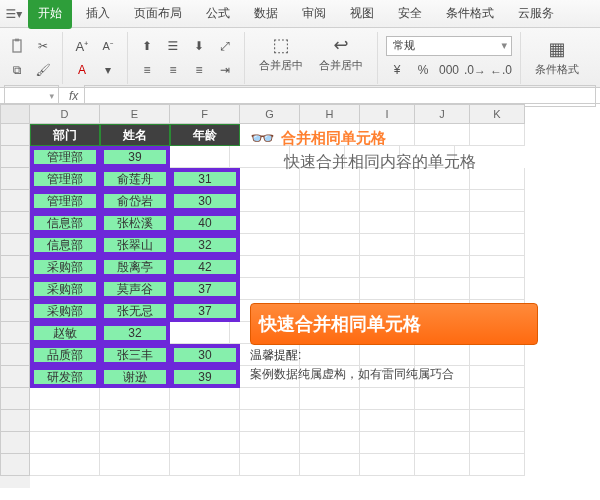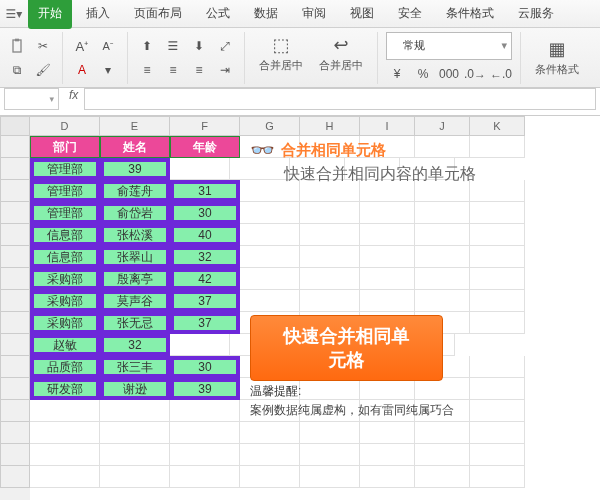--- a/index.html
+++ b/index.html
@@ -7,44 +7,44 @@
 .menubar{display:flex;align-items:center;height:28px;background:linear-gradient(#fafafa,#f0f0f0);border-bottom:1px solid #d0d0d0;padding:0 4px;gap:4px}
 .menu-icon{width:20px;height:20px;display:flex;align-items:center;justify-content:center;color:#666}
 .menu-tab{padding:7px 10px;cursor:pointer;color:#444}
 .menu-tab.active{background:#2e9e3a;color:#fff;border-radius:3px}
 .ribbon{display:flex;height:60px;background:linear-gradient(#f8f8f8,#eeeeee);border-bottom:1px solid #ccc;padding:4px 6px;gap:8px;align-items:center}
 .rgroup{display:flex;flex-direction:column;gap:4px;border-right:1px solid #ddd;padding-right:8px;height:52px;justify-content:center}
 .rrow{display:flex;gap:4px;align-items:center}
 .ricon{width:22px;height:20px;display:flex;align-items:center;justify-content:center;border:1px solid transparent;border-radius:2px;color:#555;cursor:pointer}
 .rbtn{display:flex;flex-direction:column;align-items:center;gap:2px;padding:2px 6px;cursor:pointer;color:#555;font-size:11px}
 .rbtn .ic{font-size:18px;height:22px;display:flex;align-items:center}
-.sel{height:28px;border:1px solid #bbb;background:#fff;padding:0 18px 0 16px;font-size:11px;position:relative;display:flex;align-items:center;min-width:60px}
+.sel{height:20px;border:1px solid #bbb;background:#fff;padding:0 18px 0 6px;font-size:11px;position:relative;display:flex;align-items:center;min-width:60px}
 .sel::after{content:"▾";position:absolute;right:4px;color:#888}
-.fxbar{display:flex;height:28px;border-bottom:1px solid #ccc;background:#fff}
+.fxbar{display:flex;height:16px;border-bottom:1px solid #ccc;align-items:center;background:#fff}
 .namebox{width:55px;height:22px;border:1px solid #ccc;margin:0 4px;display:flex;align-items:center;padding:0 4px}
 .namebox::after{content:"▾";margin-left:auto;color:#999;font-size:9px}
 .fx{padding:0 6px;font-style:italic;color:#666}
 .fxinput{flex:1;height:22px;border:1px solid #ccc;margin-right:4px}
 .sheet{display:flex;height:384px}
 .rowhdrs{width:30px;background:#f0f0f0}
 .corner{height:20px;border:1px solid #ccc;background:#e8e8e8}
 .rh{height:22px;border:1px solid #ccc;border-top:none;display:flex;align-items:center;justify-content:center;color:#666;font-size:11px}
 .grid{flex:1;overflow:hidden;position:relative}
 .colhdrs{display:flex;height:20px}
 .ch{border:1px solid #ccc;border-left:none;background:#f0f0f0;display:flex;align-items:center;justify-content:center;color:#666;font-size:11px}
 .cells{position:relative}
 .row{display:flex;height:22px}
 .cell{border-right:1px solid #e0e0e0;border-bottom:1px solid #e0e0e0;display:flex;align-items:center;justify-content:center;font-size:12px}
 .wD{width:70px}.wE{width:70px}.wF{width:70px}.wG{width:60px}.wH{width:60px}.wI{width:55px}.wJ{width:55px}.wK{width:55px}
-.thdr{background:#ec4899;color:#fff;font-weight:bold;border:1px solid #2a8a34}
+.thdr{background:#404040;color:#fff;font-weight:bold;border:1px solid #2a8a34}
 .tcell{border:4px solid #6d28d9;background:#86efac}
 .overlay{position:absolute;left:220px;top:22px;width:330px}
 .otitle{display:flex;align-items:center;gap:6px;color:#ff8030;font-size:15px;font-weight:bold}
 .osub{color:#666;margin-left:34px;margin-top:2px;font-size:16px}
-.bigbtn{margin-top:130px;background:linear-gradient(#ff8a3a,#ff6a10);color:#fff;font-size:18px;font-weight:bold;padding:8px 32px;border-radius:4px;border:1px solid #e05a00;text-align:center;width:193px;cursor:pointer}
+.bigbtn{margin-top:130px;background:linear-gradient(#ff8a3a,#ff6a10);color:#fff;font-size:18px;font-weight:bold;padding:8px 8px;border-radius:4px;border:1px solid #e05a00;width:288px;cursor:pointer}
 .warn{margin-top:2px;font-weight:normal;font-size:12px}
 .warntxt{font-size:12px;color:#444;margin-top:2px}
 svg{width:16px;height:16px}
 </style>
 </head>
 <body>
 
 <div class="menubar">
   <div class="menu-icon">☰▾</div>
   <div class="menu-tab active">开始</div>

